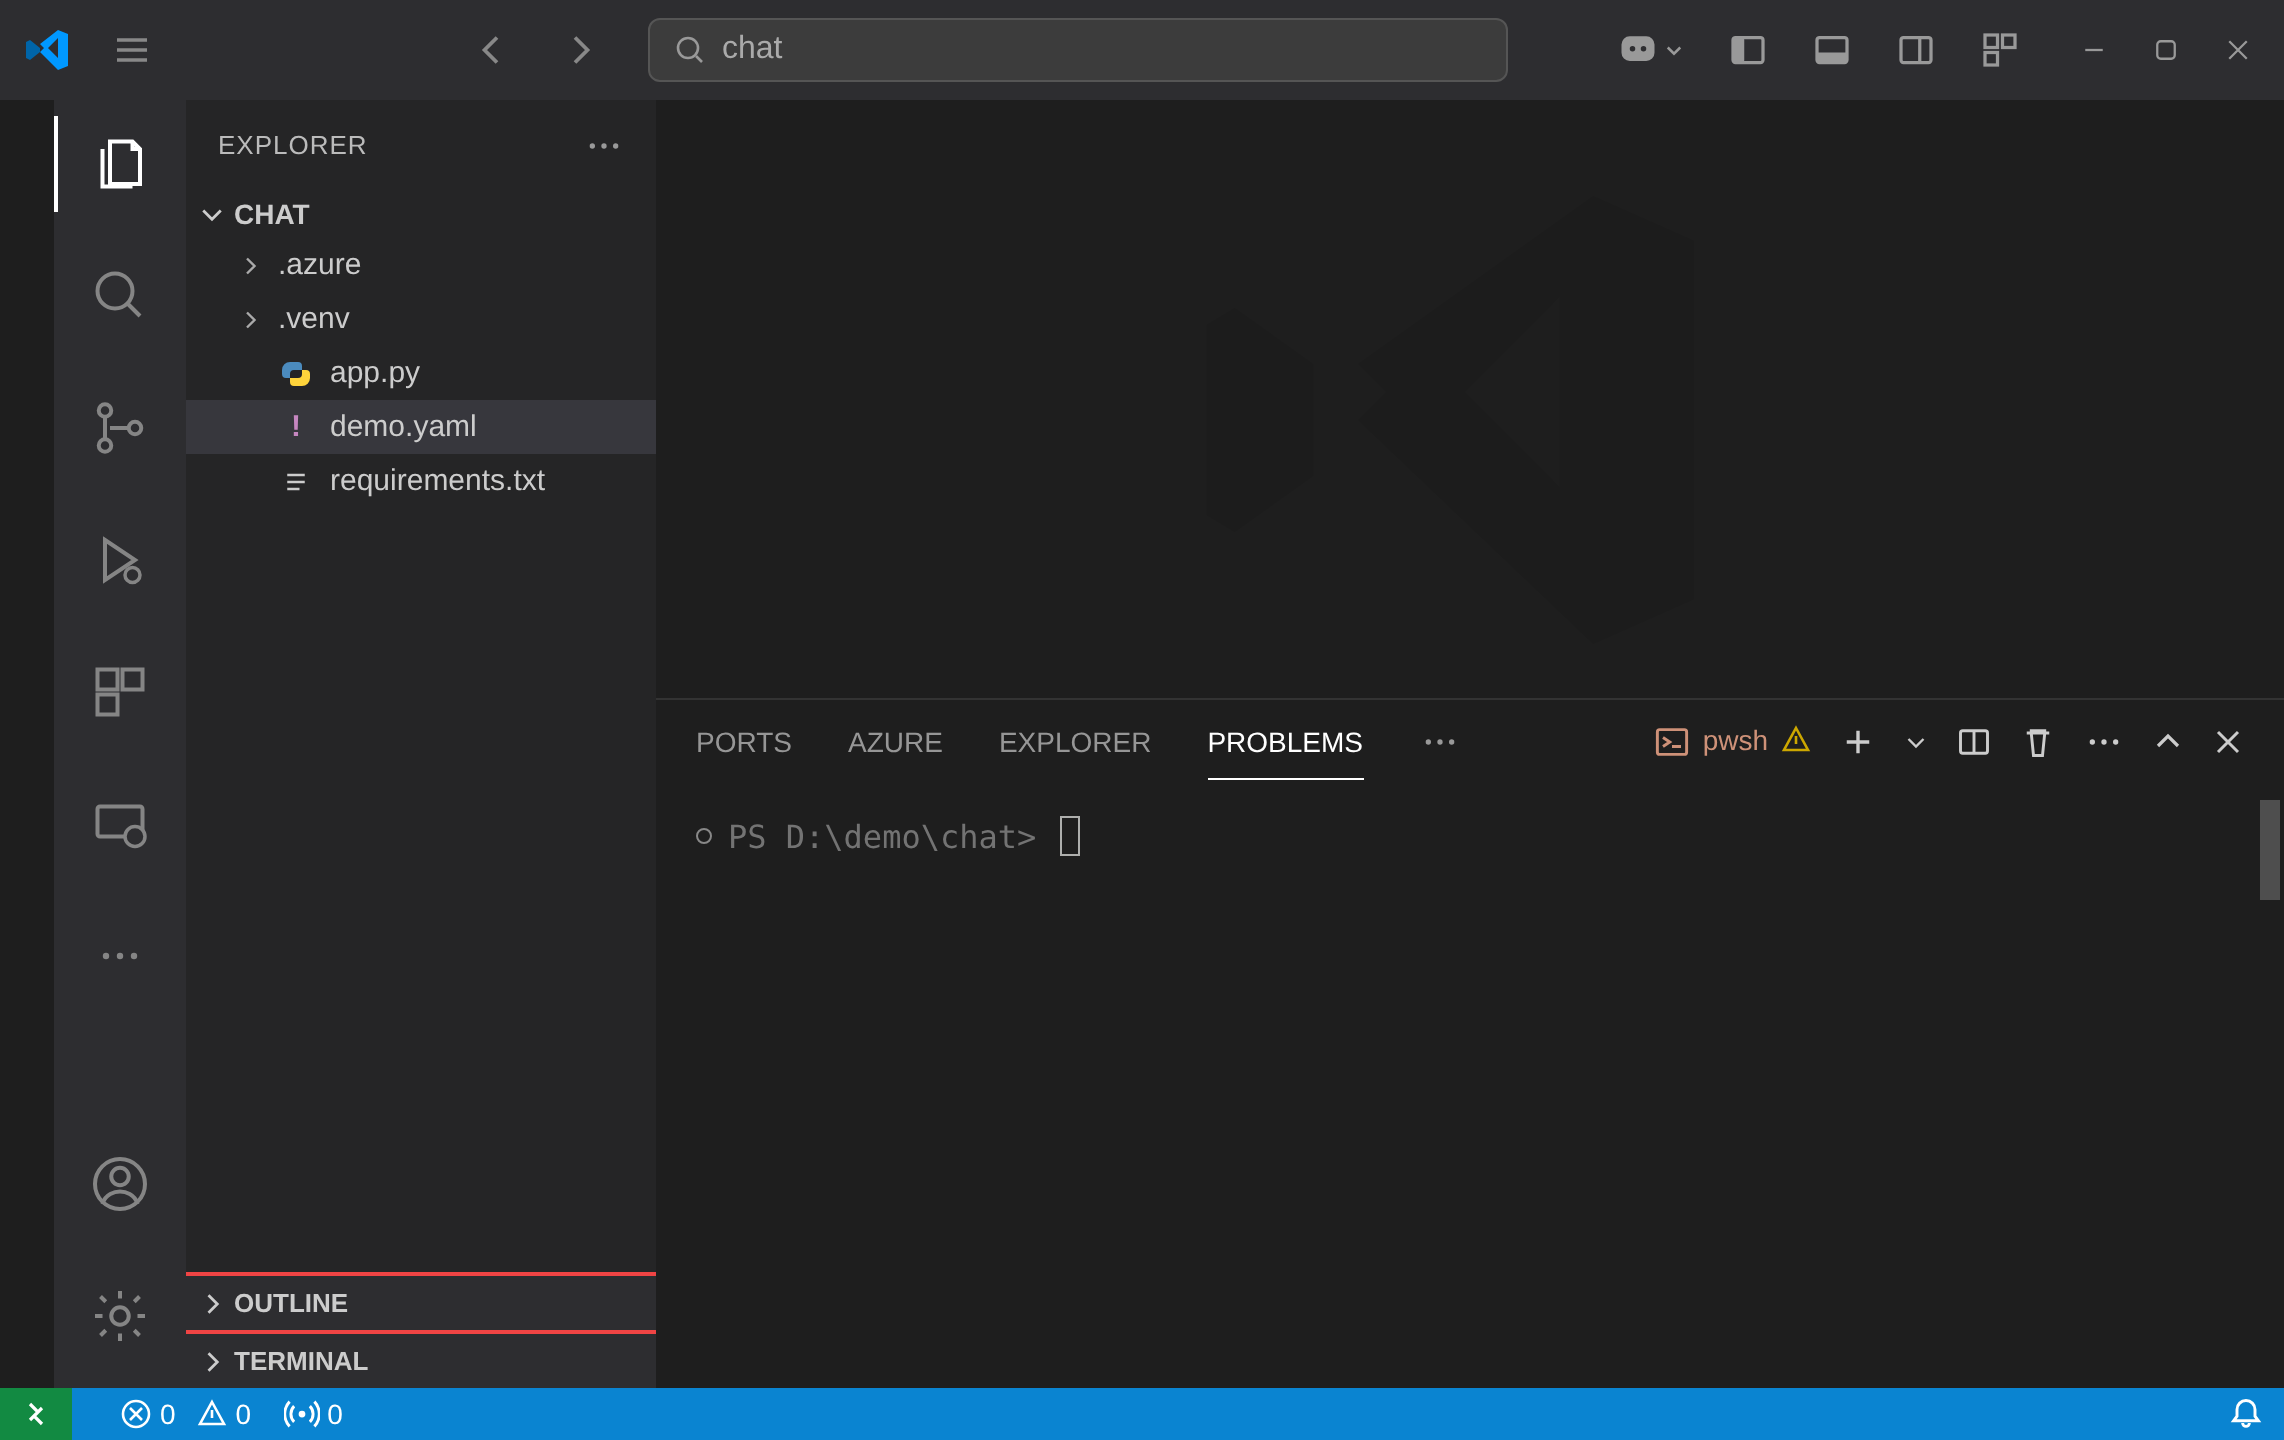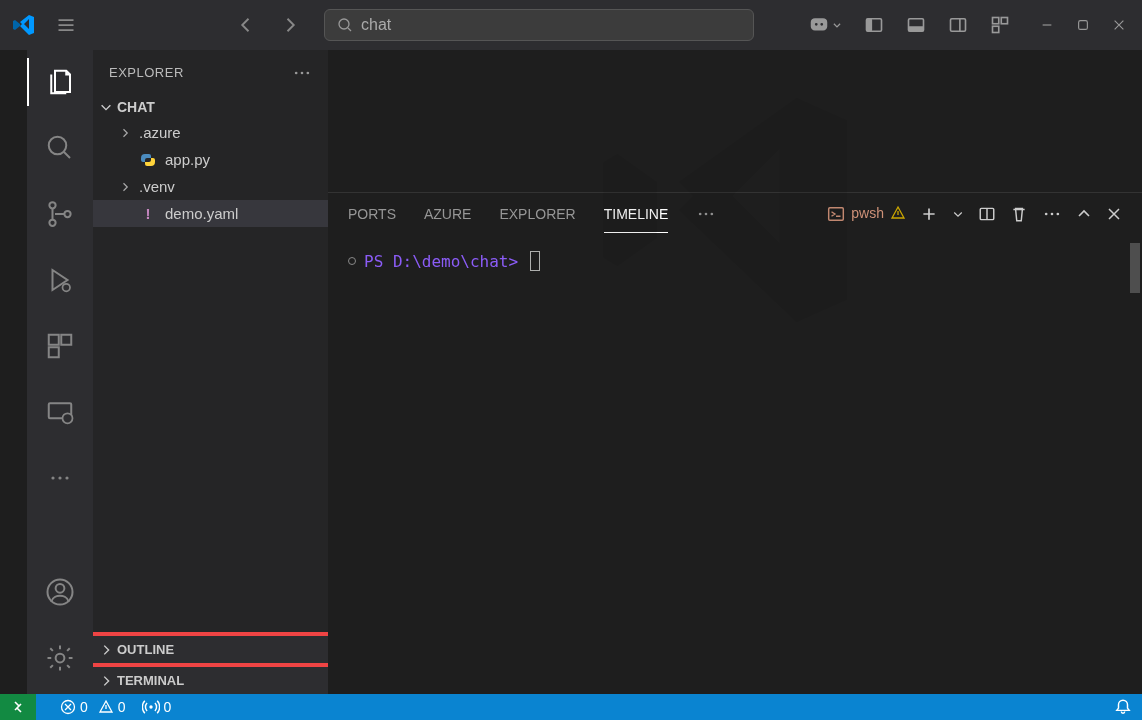--- a/index.html
+++ b/index.html
@@ -172,21 +172,21 @@
       background: #2d2d30;
     }
     .sidebar-section {
       display: flex;
       align-items: center;
       gap: 4px;
       padding: 6px 6px;
       font-size: 13px;
       font-weight: bold;
       cursor: pointer;
-      border-top: 4px solid #ef4444;
+      border-top: 2px solid #ef4444;
     }
 
     
     .editor-area {
       flex: 1;
       display: flex;
       flex-direction: column;
       background: #1e1e1e;
       min-width: 0;
     }
@@ -200,21 +200,21 @@
     .watermark {
       position: absolute;
       width: 280px;
       height: 280px;
       opacity: 0.06;
       top: 20px;
     }
 
     
     .panel {
-      height: 502px;
+      height: 345px;
       border-top: 1px solid #333;
       display: flex;
       flex-direction: column;
     }
     .panel-tabs {
       height: 42px;
       display: flex;
       align-items: center;
       padding: 0 20px;
       gap: 28px;
@@ -239,21 +239,21 @@
       color: #ce9178;
       display: flex;
       align-items: flex-start;
       gap: 6px;
     }
     .terminal-body {
       flex: 1;
       padding: 16px 20px;
       font-family: Consolas, monospace;
       font-size: 16px;
-      color: #8b5cf6;
+      color: #737373;
       position: relative;
     }
     .terminal-line {
       display: flex;
       align-items: center;
       gap: 8px;
     }
     .prompt-dot {
       width: 8px; height: 8px;
       border: 1px solid #888;
@@ -479,41 +479,50 @@
     <div class="tree">
       <div class="tree-item">
         <span class="chev">
             <svg width="12" height="12" viewBox="0 0 16 16">
               <path fill="none" stroke="#aaa" stroke-width="1.6" d="M6 3l5 5-5 5"></path>
             </svg>
           </span>
         <span>.azure</span>
       </div>
       <div class="tree-item">
+        <span class="chev">
+            <svg width="12" height="12" viewBox="0 0 16 16">
+              <path fill="none" stroke="#aaa" stroke-width="1.6" d="M6 3l5 5-5 5"></path>
+            </svg>
+          </span>
+        <span>.venv</span>
+      </div>
+      <div class="tree-item">
         <span class="chev"></span>
         <span class="ficon">
             <svg width="16" height="16" viewBox="0 0 16 16">
               <path fill="#4b8bbe" d="M5 2h4a2 2 0 012 2v2H7a2 2 0 00-2 2v2H3a2 2 0 01-2-2V6a4 4 0 014-4z"></path>
               <path fill="#ffd43b" d="M11 14H7a2 2 0 01-2-2v-2h4a2 2 0 002-2V6h2a2 2 0 012 2v2a4 4 0 01-4 4z"></path>
             </svg>
           </span>
         <span>app.py</span>
       </div>
-      <div class="tree-item">
-        <span class="chev">
-            <svg width="12" height="12" viewBox="0 0 16 16">
-              <path fill="none" stroke="#aaa" stroke-width="1.6" d="M6 3l5 5-5 5"></path>
-            </svg>
-          </span>
-        <span>.venv</span>
-      </div>
       <div class="tree-item selected">
         <span class="chev"></span>
         <span class="ficon" style="color:#c586c0;font-weight:bold">!</span>
         <span>demo.yaml</span>
+      </div>
+      <div class="tree-item">
+        <span class="chev"></span>
+        <span class="ficon">
+            <svg width="14" height="14" viewBox="0 0 16 16">
+              <path stroke="#ccc" stroke-width="1.3" d="M3 4h10M3 8h10M3 12h7"></path>
+            </svg>
+          </span>
+        <span>requirements.txt</span>
       </div>
     </div>
     <div class="sidebar-footer">
       <div class="sidebar-section">
         <svg width="14" height="14" viewBox="0 0 16 16">
             <path fill="none" stroke="#ccc" stroke-width="1.6" d="M6 3l5 5-5 5"></path>
           </svg>
         <span>OUTLINE</span>
       </div>
       <div class="sidebar-section">
@@ -530,21 +539,21 @@
       <svg class="watermark" viewBox="0 0 100 100">
         <path fill="#000" d="M72 10l18 8v64l-18 8L30 50l12-12 24 24V28L42 52 30 40zM22 40L8 30l-5 3v34l5 3 14-10V40z"></path>
       </svg>
     </div>
 
     <div class="panel">
       <div class="panel-tabs">
         <span class="panel-tab">PORTS</span>
         <span class="panel-tab">AZURE</span>
         <span class="panel-tab">EXPLORER</span>
-        <span class="panel-tab active">TIMELINE</span>
+        <span class="panel-tab active">PROBLEMS</span>
         <span>
           <svg width="20" height="20" viewBox="0 0 24 24">
               <circle cx="5" cy="12" r="1.6" fill="#999"></circle>
               <circle cx="12" cy="12" r="1.6" fill="#999"></circle>
               <circle cx="19" cy="12" r="1.6" fill="#999"></circle>
             </svg>
         </span>
 
         <div class="panel-tabs-right">
           <span class="pwsh-label">

